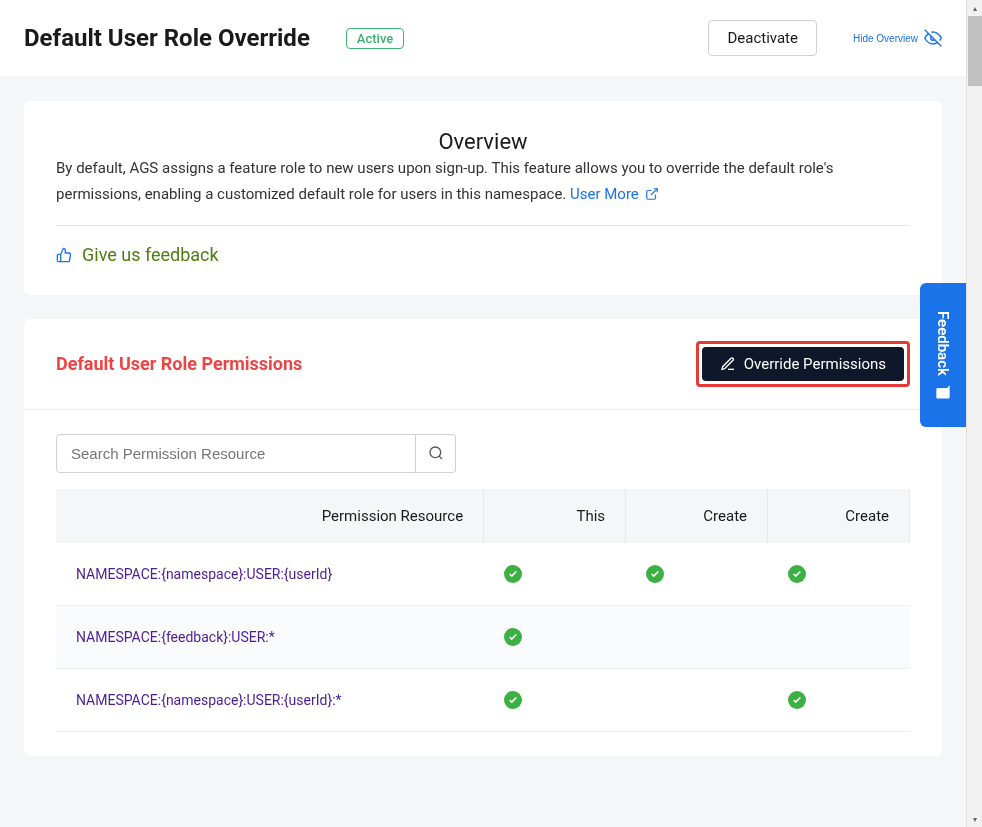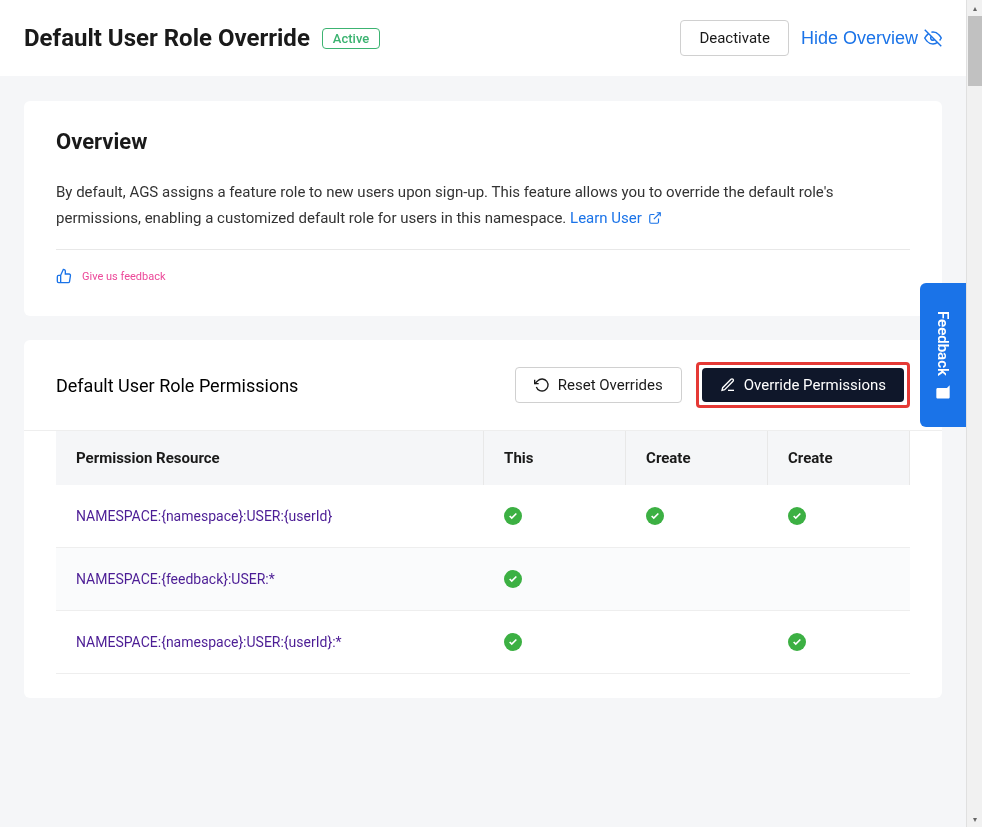--- a/index.html
+++ b/index.html
@@ -35,25 +35,26 @@
       font-weight: 700;
       color: #1a1a1a;
     }
     .status-badge {
       border: 1px solid #3cb371;
       color: #3cb371;
       font-size: 13px;
       padding: 2px 10px;
       border-radius: 4px;
       font-weight: 500;
+      margin-left: 24px;
     }
     .header-actions {
       display: flex;
       align-items: center;
-      gap: 12px;
+      gap: 36px;
     }
     .btn {
       font-size: 15px;
       padding: 8px 18px;
       border-radius: 4px;
       cursor: pointer;
       display: inline-flex;
       align-items: center;
       gap: 8px;
       border: none;
@@ -64,77 +65,78 @@
       border: 1px solid #d0d0d0;
       color: #1a1a1a;
     }
     .btn-link {
       color: #1a73e8;
       background: none;
       border: none;
       display: inline-flex;
       align-items: center;
       gap: 6px;
-      font-size: 18px;
+      font-size: 10px;
       cursor: pointer;
     }
     .card {
       background: #fff;
       margin: 24px;
       border-radius: 6px;
       padding: 28px 32px;
     }
     .overview-title {
       font-size: 22px;
-      font-weight: 700;
+      font-weight: 400;
       color: #1a1a1a;
-      margin-bottom: 26px;
+      margin-bottom: 2px;
+      text-align: center;
     }
     .overview-text {
       font-size: 15px;
       color: #333;
       line-height: 1.7;
     }
     .learn-more {
       color: #1a73e8;
       text-decoration: none;
       display: inline-flex;
       align-items: center;
       gap: 6px;
       cursor: pointer;
     }
     .divider {
       border: none;
       border-top: 1px solid #e8e8e8;
       margin: 18px 0;
     }
     .feedback-link {
-      color: #ec4899;
+      color: #4d7c0f;
       display: inline-flex;
       align-items: center;
       gap: 10px;
-      font-size: 11px;
+      font-size: 18px;
       cursor: pointer;
     }
     .permissions-card {
       background: #fff;
       margin: 0 24px 24px 24px;
       border-radius: 6px;
     }
     .permissions-header {
       display: flex;
       align-items: center;
       justify-content: space-between;
       padding: 22px 32px;
       border-bottom: 1px solid #eee;
     }
     .permissions-title {
       font-size: 18px;
-      font-weight: 400;
-      color: #000000;
+      font-weight: 700;
+      color: #ef4444;
     }
     .permissions-actions {
       display: flex;
       gap: 14px;
       align-items: center;
     }
     .btn-primary {
       background: #0f172a;
       color: #fff;
       border: none;
@@ -165,24 +167,24 @@
       background: #fff;
       cursor: pointer;
       display: flex;
       align-items: center;
       justify-content: center;
     }
     .table-wrap { padding: 0 32px 24px 32px; }
     table { width: 100%; border-collapse: collapse; }
     thead th {
       background: #f5f6f8;
-      text-align: left;
+      text-align: right;
       padding: 18px 20px;
       font-size: 15px;
-      font-weight: 700;
+      font-weight: 400;
       color: #1a1a1a;
       border-right: 1px solid #e8e8e8;
     }
     tbody td {
       padding: 22px 20px;
       border-bottom: 1px solid #eee;
       font-size: 14px;
       color: #4c1d95;
     }
     tbody tr:nth-child(odd) td { background: #fff; }
@@ -270,60 +272,62 @@
           </svg>
       </button>
     </div>
   </div>
 
   <div class="card">
     <h2 class="overview-title">Overview</h2>
     <p class="overview-text">
       <span>By default, AGS assigns a feature role to new users upon sign-up. This feature allows you to override the default role's permissions, enabling a customized default role for users in this namespace.</span>
       <a class="learn-more">
-        <span>Learn User</span>
+        <span>User More</span>
         <svg width="14" height="14" viewBox="0 0 24 24" fill="none" stroke="#1a73e8" stroke-width="2">
             <path d="M18 13v6a2 2 0 0 1-2 2H5a2 2 0 0 1-2-2V8a2 2 0 0 1 2-2h6"></path>
             <polyline points="15 3 21 3 21 9"></polyline>
             <line x1="10" y1="14" x2="21" y2="3"></line>
           </svg>
       </a>
     </p>
     <hr class="divider">
     <a class="feedback-link">
       <svg width="16" height="16" viewBox="0 0 24 24" fill="none" stroke="#1a73e8" stroke-width="2">
           <path d="M14 9V5a3 3 0 0 0-3-3l-4 9v11h11.28a2 2 0 0 0 2-1.7l1.38-9a2 2 0 0 0-2-2.3zM7 22H4a2 2 0 0 1-2-2v-7a2 2 0 0 1 2-2h3"></path>
         </svg>
       <span>Give us feedback</span>
     </a>
   </div>
 
   <div class="permissions-card">
     <div class="permissions-header">
       <div class="permissions-title">Default User Role Permissions</div>
       <div class="permissions-actions">
-        <button class="btn btn-outline">
-          <svg width="16" height="16" viewBox="0 0 24 24" fill="none" stroke="#1a1a1a" stroke-width="2">
-              <polyline points="1 4 1 10 7 10"></polyline>
-              <path d="M3.51 15a9 9 0 1 0 2.13-9.36L1 10"></path>
-            </svg>
-          <span>Reset Overrides</span>
-        </button>
         <span class="highlight-box">
           <button class="btn btn-primary">
             <svg width="16" height="16" viewBox="0 0 24 24" fill="none" stroke="#fff" stroke-width="2">
                 <path d="M12 20h9"></path>
                 <path d="M16.5 3.5a2.121 2.121 0 0 1 3 3L7 19l-4 1 1-4L16.5 3.5z"></path>
               </svg>
             <span>Override Permissions</span>
           </button>
         </span>
       </div>
     </div>
 
+    <div class="search-wrap">
+      <input class="search-input" placeholder="Search Permission Resource" style="">
+      <button class="search-btn">
+        <svg width="16" height="16" viewBox="0 0 24 24" fill="none" stroke="#555" stroke-width="2">
+            <circle cx="11" cy="11" r="8"></circle>
+            <line x1="21" y1="21" x2="16.65" y2="16.65"></line>
+          </svg>
+      </button>
+    </div>
 
     <div class="table-wrap">
       <table>
         <thead>
           <tr>
             <th class="col-resource">Permission Resource</th>
             <th class="col-action">This</th>
             <th class="col-action">Create</th>
             <th class="col-action">Create</th>
           </tr>

